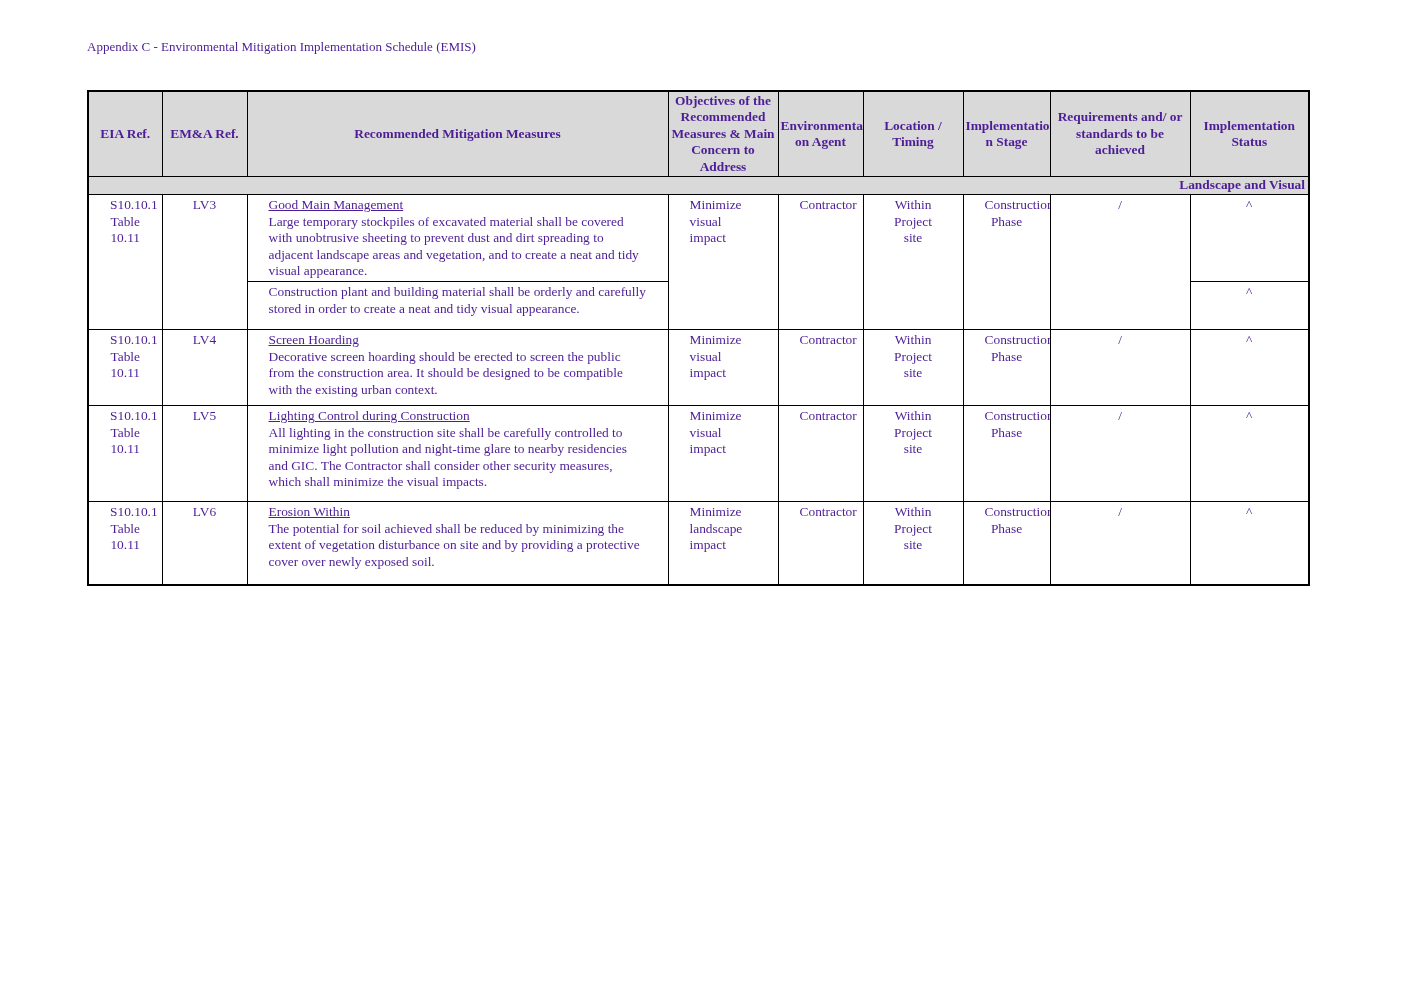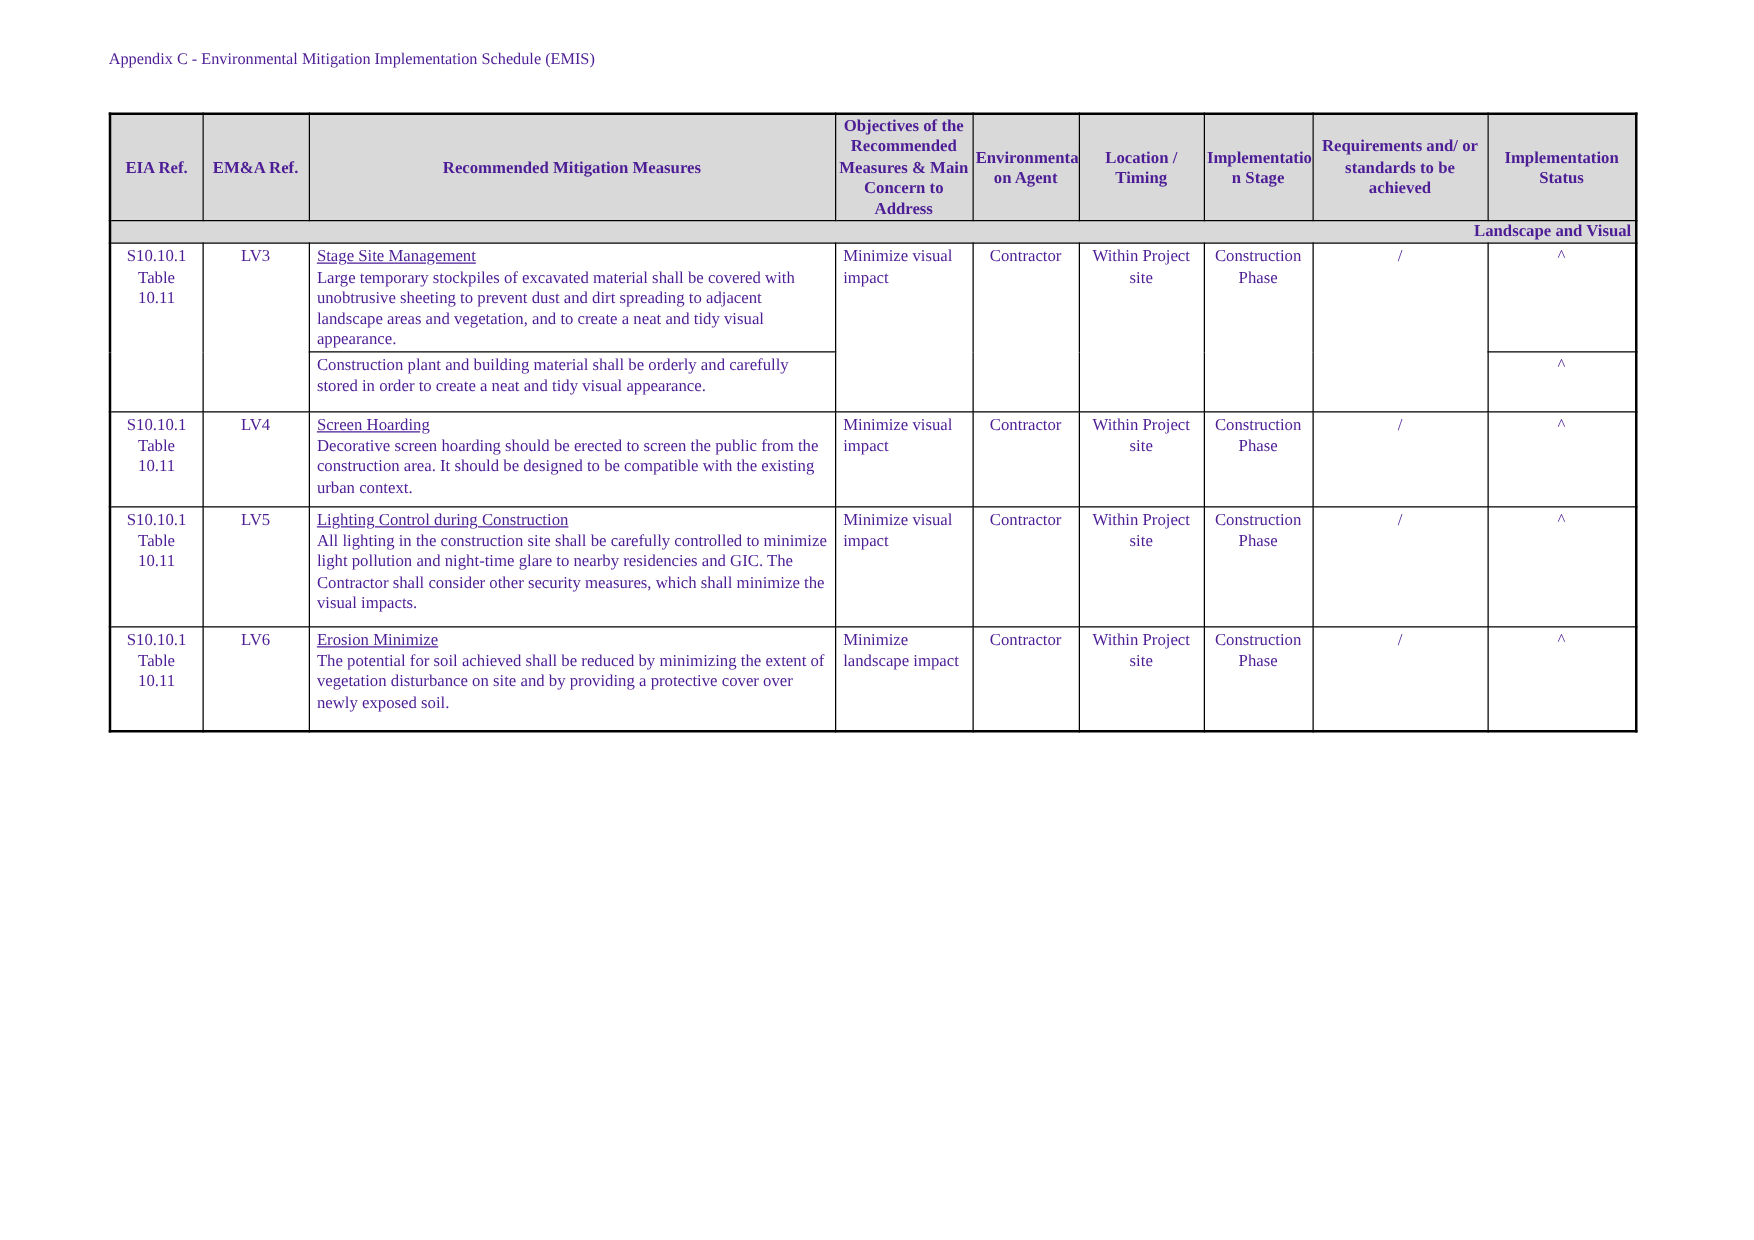--- a/index.html
+++ b/index.html
@@ -31,21 +31,21 @@
     border-collapse: collapse;
     table-layout: fixed;
     border: 2px solid #000000;
   }
   table.emis th,
   table.emis td {
     border: 1px solid #000000;
     font-size: 13.4px;
     line-height: 16.4px;
     vertical-align: top;
-    padding: 2px 6px;
+    padding: 2px 21px;
     overflow: hidden;
   }
   table.emis th {
     background: #d9d9d9;
     font-weight: bold;
     vertical-align: middle;
     white-space: pre-line;
     height: 76px;
     padding: 1px 2px;
   }
@@ -121,21 +121,21 @@
 
     <tr class="section-row">
       <td colspan="9">Landscape and Visual</td>
     </tr>
 
     <tr class="r1a">
       <td class="c-center pre" rowspan="2">S10.10.1
 Table 10.11</td>
       <td class="c-center" rowspan="2">LV3</td>
       <td>
-        <span class="m-title">Stage Site Management</span>
+        <span class="m-title">Good Main Management</span>
         <div>Large temporary stockpiles of excavated material shall be covered with unobtrusive sheeting to prevent dust and dirt spreading to adjacent landscape areas and vegetation, and to create a neat and tidy visual appearance.</div>
       </td>
       <td class="pre" rowspan="2">Minimize visual
 impact</td>
       <td class="c-center" rowspan="2">Contractor</td>
       <td class="c-center pre" rowspan="2">Within Project
 site</td>
       <td class="c-center pre" rowspan="2">Construction
 Phase</td>
       <td class="c-center" rowspan="2">/</td>
@@ -182,21 +182,21 @@
 Phase</td>
       <td class="c-center">/</td>
       <td class="c-center">^</td>
     </tr>
 
     <tr class="r4">
       <td class="c-center pre">S10.10.1
 Table 10.11</td>
       <td class="c-center">LV6</td>
       <td>
-        <span class="m-title">Erosion Minimize</span>
+        <span class="m-title">Erosion Within</span>
         <div>The potential for soil achieved shall be reduced by minimizing the extent of vegetation disturbance on site and by providing a protective cover over newly exposed soil.</div>
       </td>
       <td class="pre">Minimize
 landscape impact</td>
       <td class="c-center">Contractor</td>
       <td class="c-center pre">Within Project
 site</td>
       <td class="c-center pre">Construction
 Phase</td>
       <td class="c-center">/</td>

